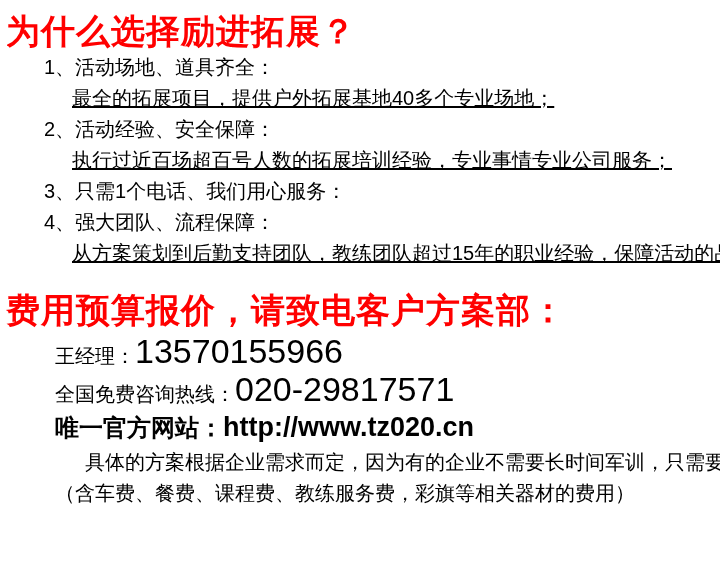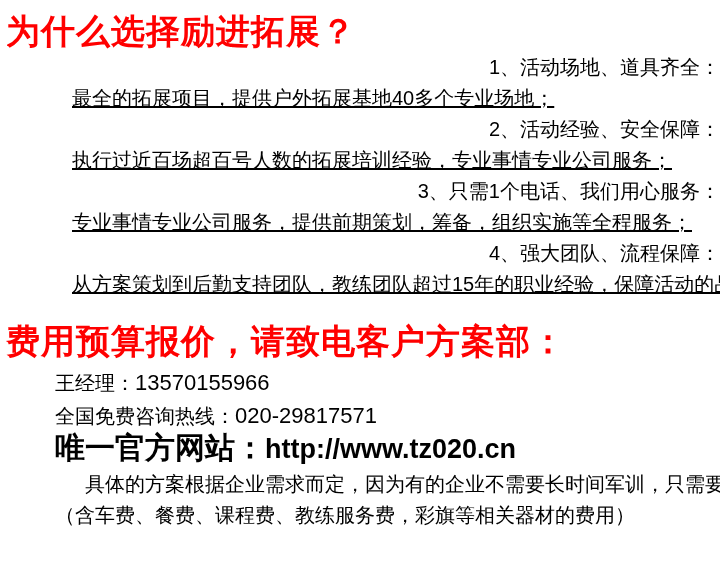--- a/index.html
+++ b/index.html
@@ -27,41 +27,40 @@
   }
   .red-heading.first { margin-top: 14px; }
   .red-heading.second { margin-top: 24px; }
   .why-list {
     list-style: none;
     margin-top: 4px;
     font-size: 20px;
     color: #000000;
   }
   .why-item .item-title {
-    padding-left: 30px;
+    padding-left: 44px;
     line-height: 31px;
     white-space: nowrap;
-    text-align: right;
   }
   .why-item .item-detail {
     padding-left: 72px;
     line-height: 31px;
     white-space: nowrap;
     text-decoration: underline;
   }
   .contact-block {
     margin-left: 55px;
     margin-top: 8px;
   }
   .contact-line { line-height: 33px; white-space: nowrap; }
   .contact-line.hotline { line-height: 30px; }
   .c-label { font-size: 20px; }
-  .c-number { font-size: 22px; }
+  .c-number { font-size: 34px; }
   .website-line { line-height: 33px; white-space: nowrap; font-weight: bold; }
-  .w-label { font-size: 30px; font-family: Liberation Mono, monospace; }
+  .w-label { font-size: 24px; font-family: Liberation Mono, monospace; }
   .w-url { font-size: 27px; }
   .note-line {
     font-size: 20px;
     line-height: 31px;
     white-space: nowrap;
   }
   .note-line.indent { padding-left: 30px; }
   .cost-note {
     font-size: 20px;
     line-height: 31px;
@@ -79,21 +78,20 @@
     <li class="why-item">
       <div class="item-title">1、活动场地、道具齐全：</div>
       <div class="item-detail">最全的拓展项目，提供户外拓展基地40多个专业场地；</div>
     </li>
     <li class="why-item">
       <div class="item-title">2、活动经验、安全保障：</div>
       <div class="item-detail">执行过近百场超百号人数的拓展培训经验，专业事情专业公司服务；</div>
     </li>
     <li class="why-item">
       <div class="item-title">3、只需1个电话、我们用心服务：</div>
-      <div class="item-detail">专业事情专业公司服务，提供前期策划，筹备，组织实施等全程服务；</div>
     </li>
     <li class="why-item">
       <div class="item-title">4、强大团队、流程保障：</div>
       <div class="item-detail">从方案策划到后勤支持团队，教练团队超过15年的职业经验，保障活动的品质。</div>
     </li>
   </ul>
 
   <div class="red-heading second">费用预算报价，请致电客户方案部：</div>
 
   <div class="contact-block">

